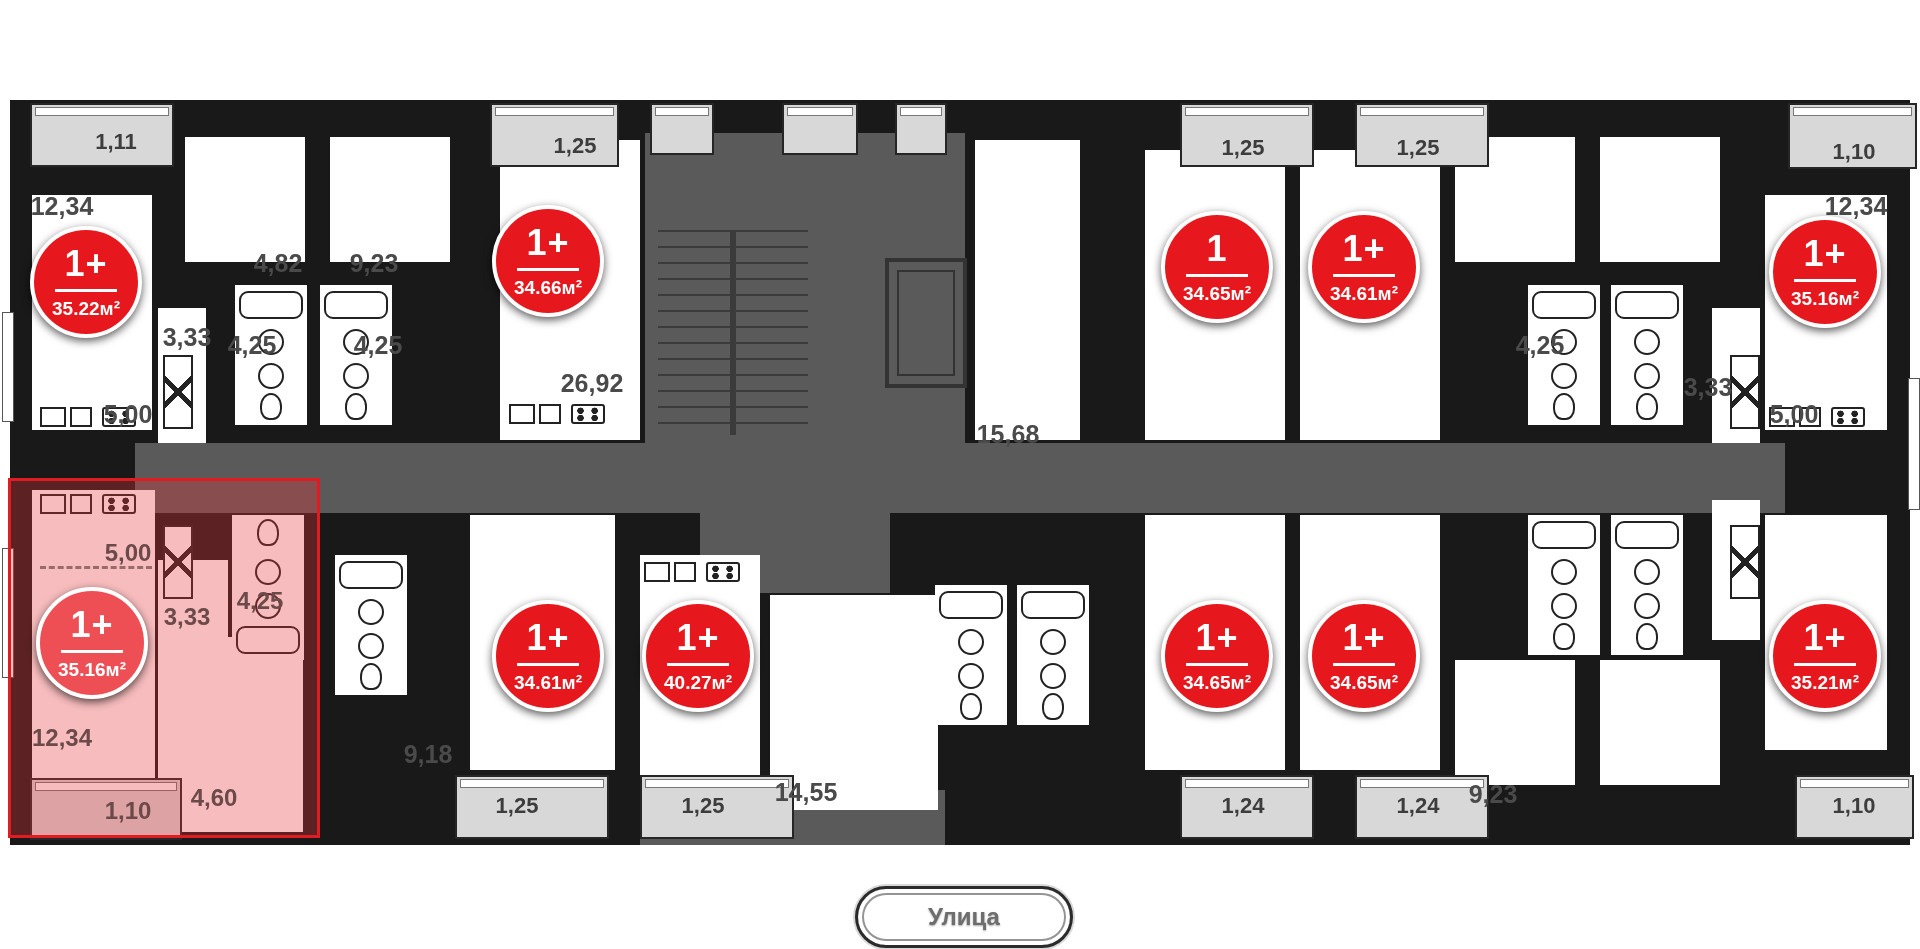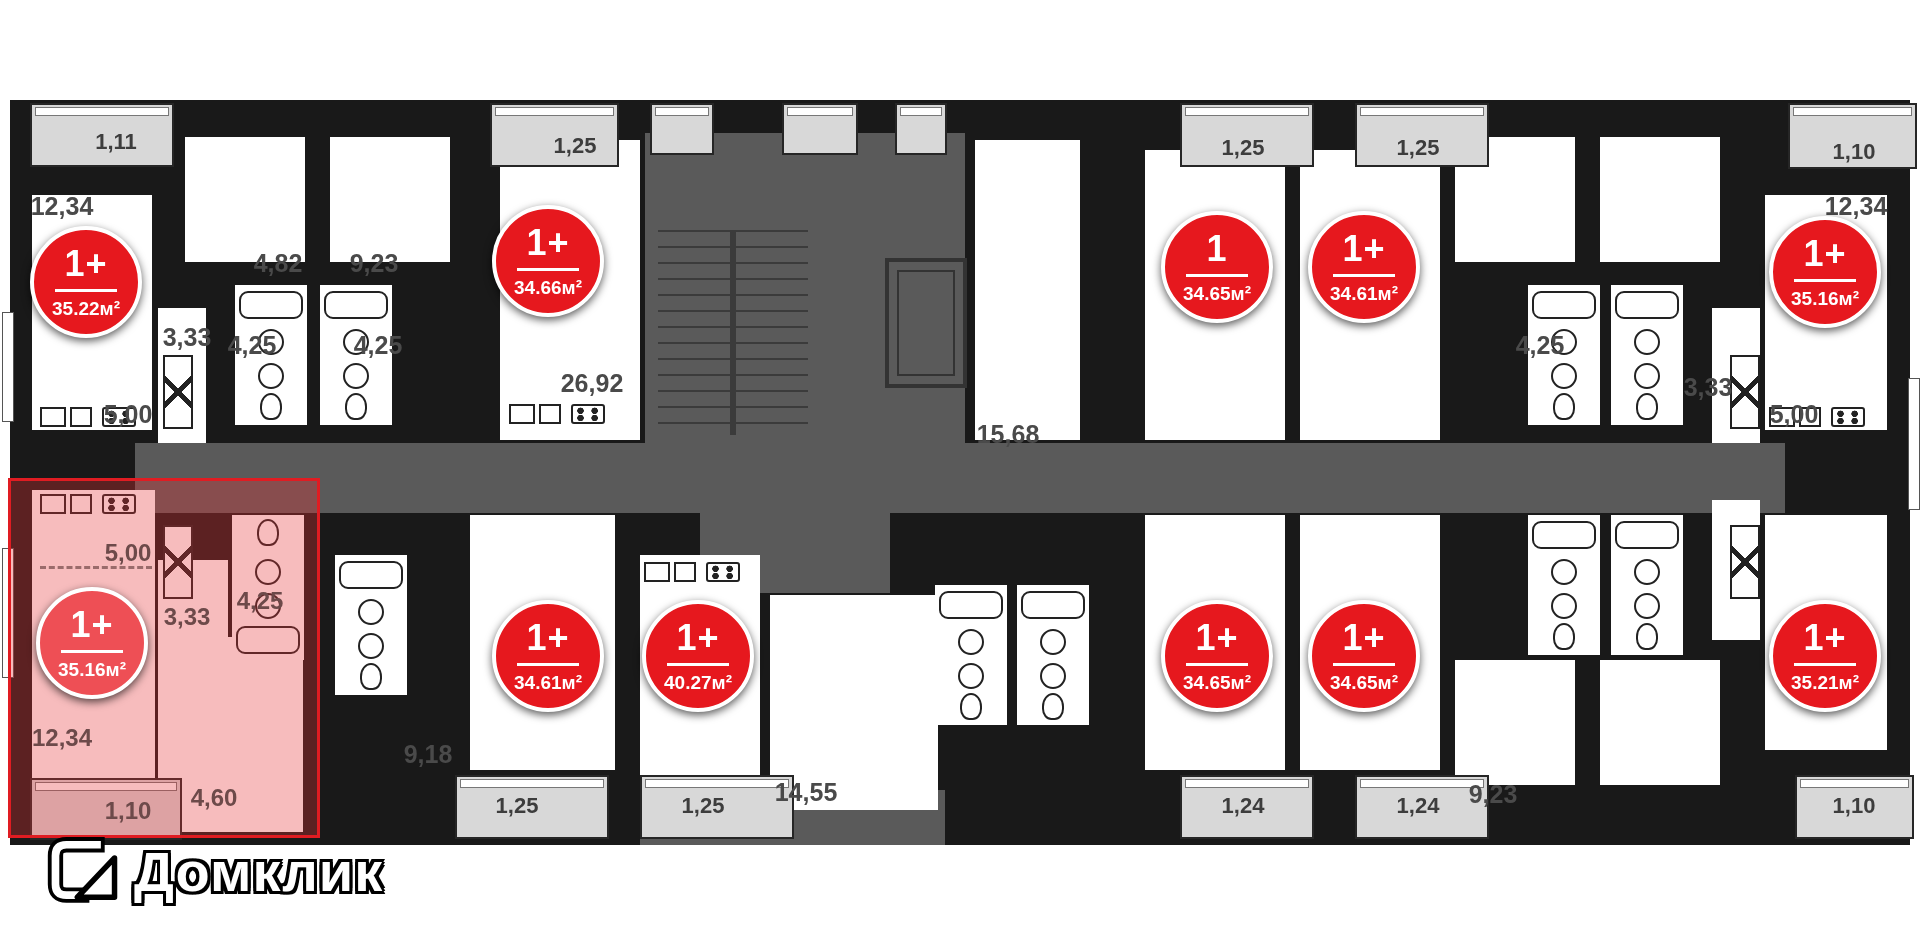--- a/index.html
+++ b/index.html
@@ -316,23 +316,18 @@
         <span class="bd"></span>
         <span class="ba">34.65м²</span>
       </div>
       <div class="badge" style="left: 1769px; top: 600px; background: rgb(230, 24, 30);">
         <span class="bt">1+</span>
         <span class="bd"></span>
         <span class="ba">35.21м²</span>
       </div>
     </div>
 
-
-  <div class="logo">
-    <svg width="78" height="70" viewBox="0 0 70 64">
-      <path d="M46 8 H18 Q8 8 8 18 V44 Q8 54 18 54 H32" fill="none" stroke="#000" stroke-width="14" stroke-linecap="square"></path>
-      <path d="M46 8 H18 Q8 8 8 18 V44 Q8 54 18 54 H32" fill="none" stroke="#fff" stroke-width="7" stroke-linecap="square"></path>
-      <path d="M28 56 L62 56 L62 20 Z" fill="#fff" stroke="#000" stroke-width="5" stroke-linejoin="round"></path>
-    </svg>
-    <span class="logo-text">Домклик</span>
-  </div>
+  <div class="pill pill-bottom">
+    <span>Улица</span>
+  </div>
+
 
 </div>
 
 </body></html>

